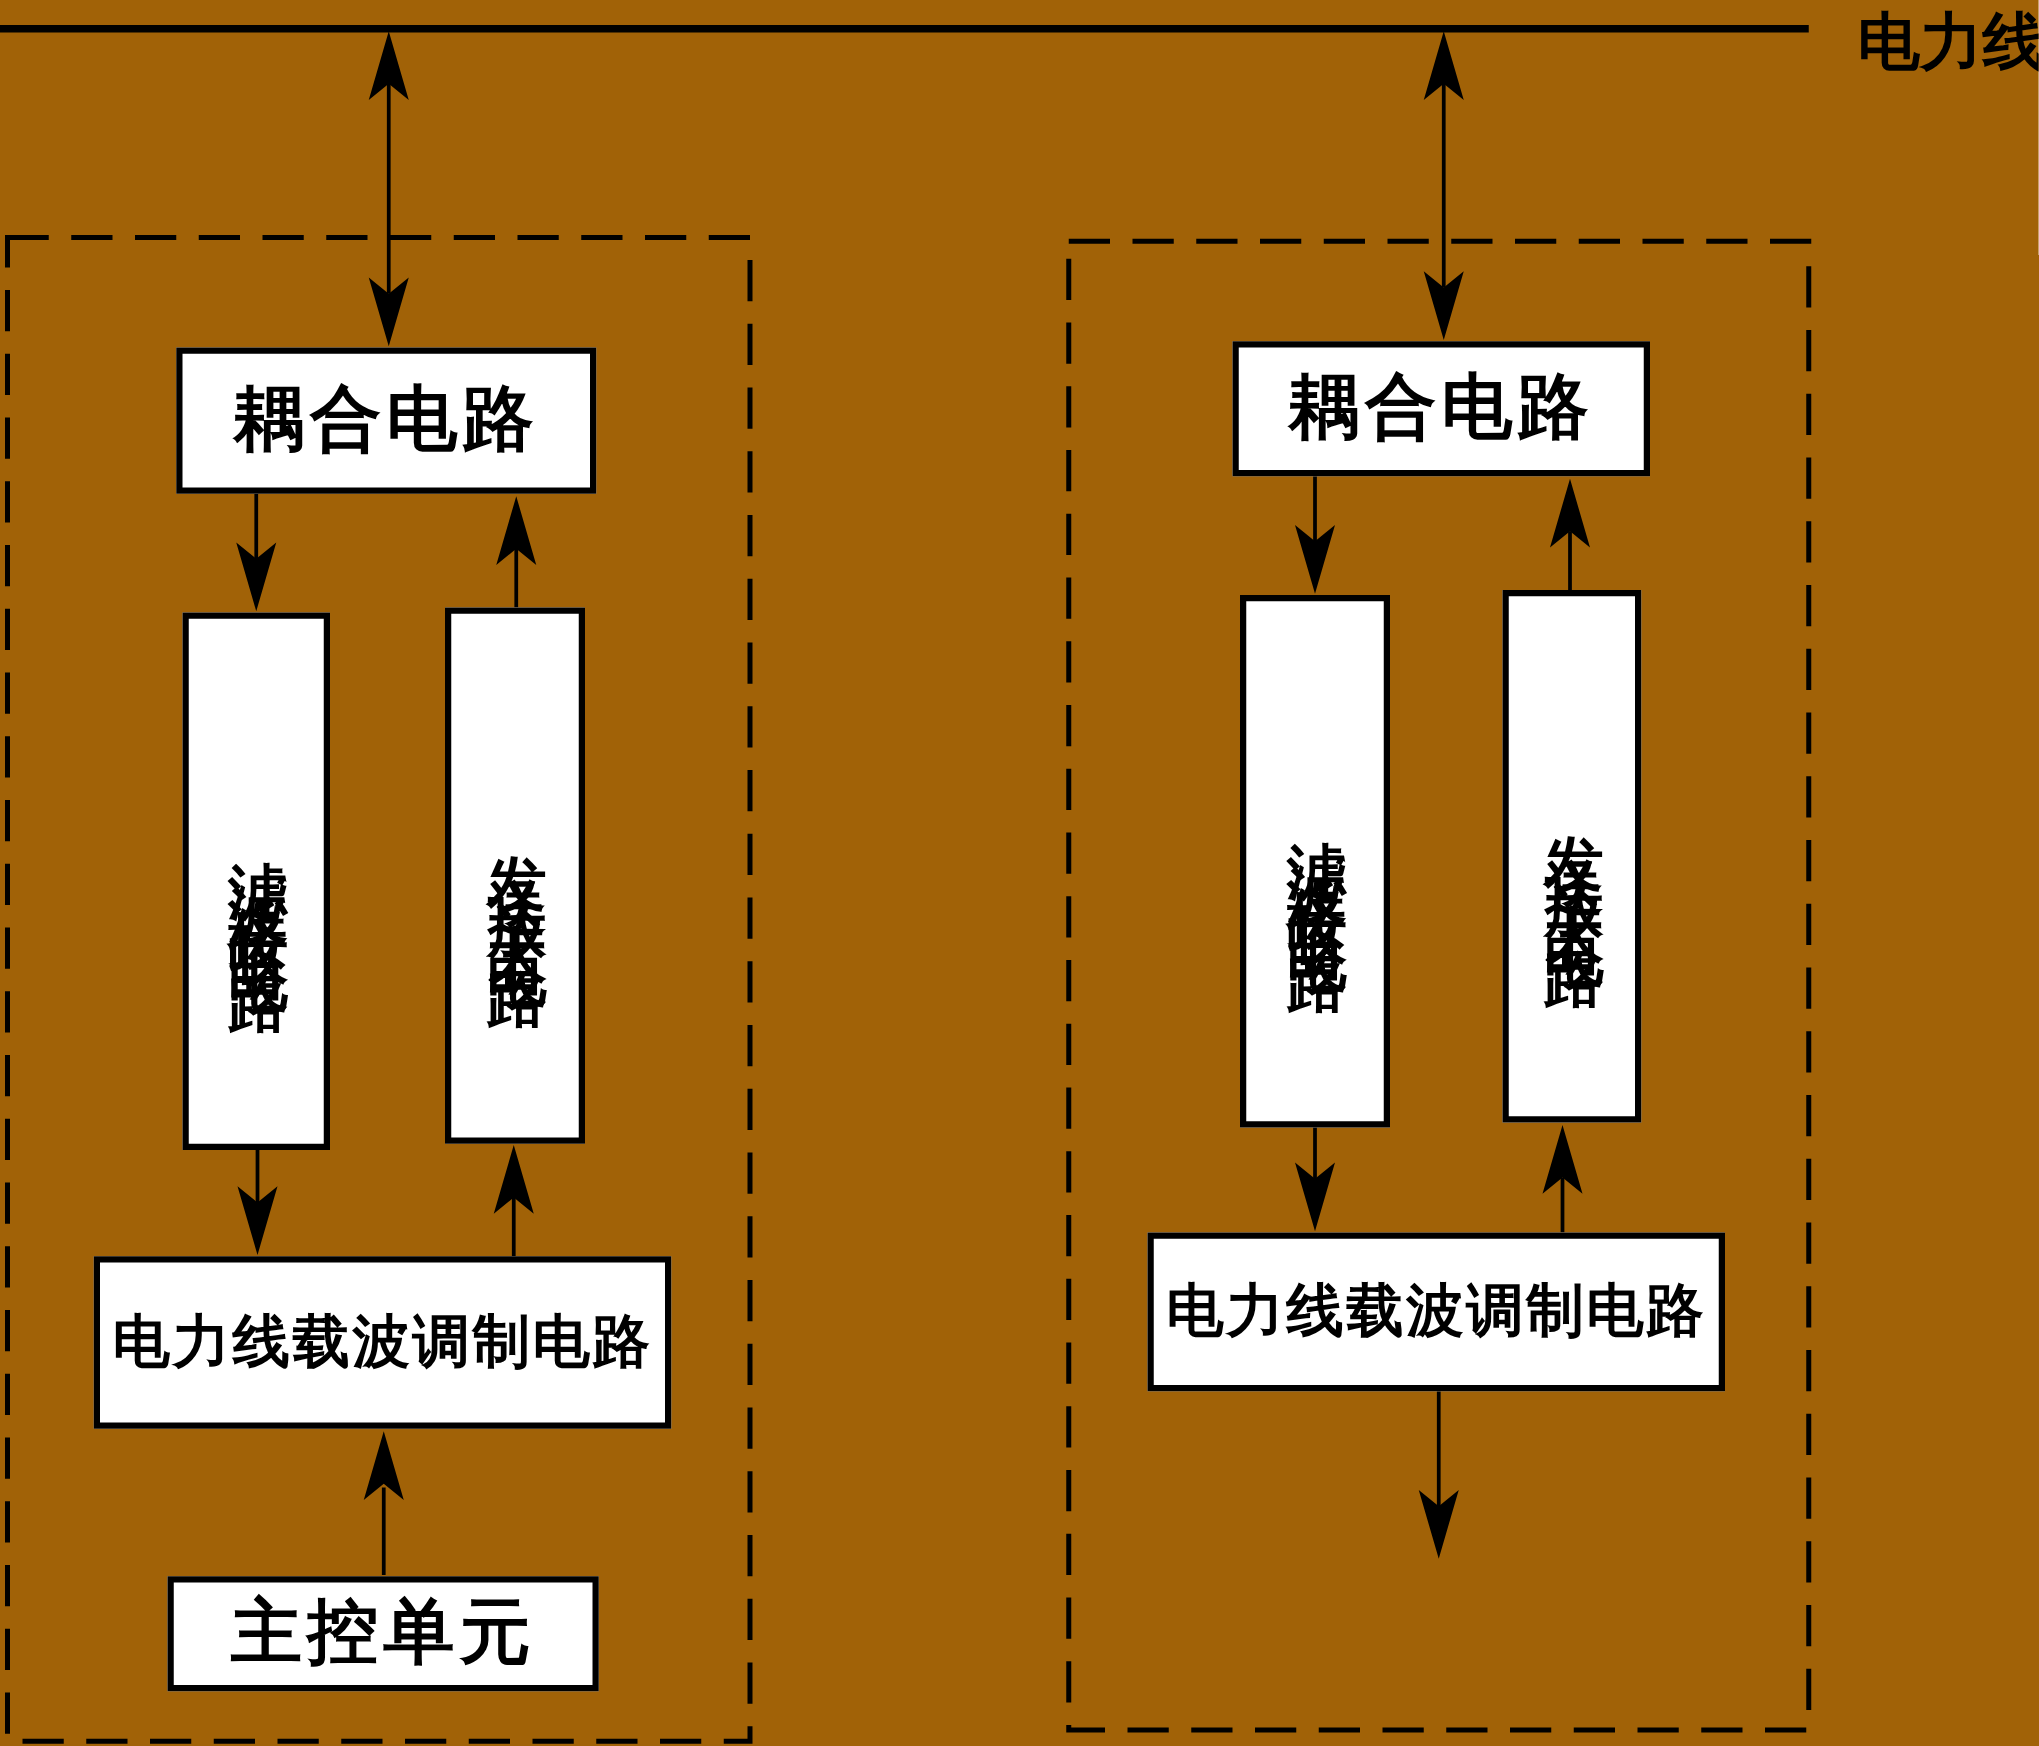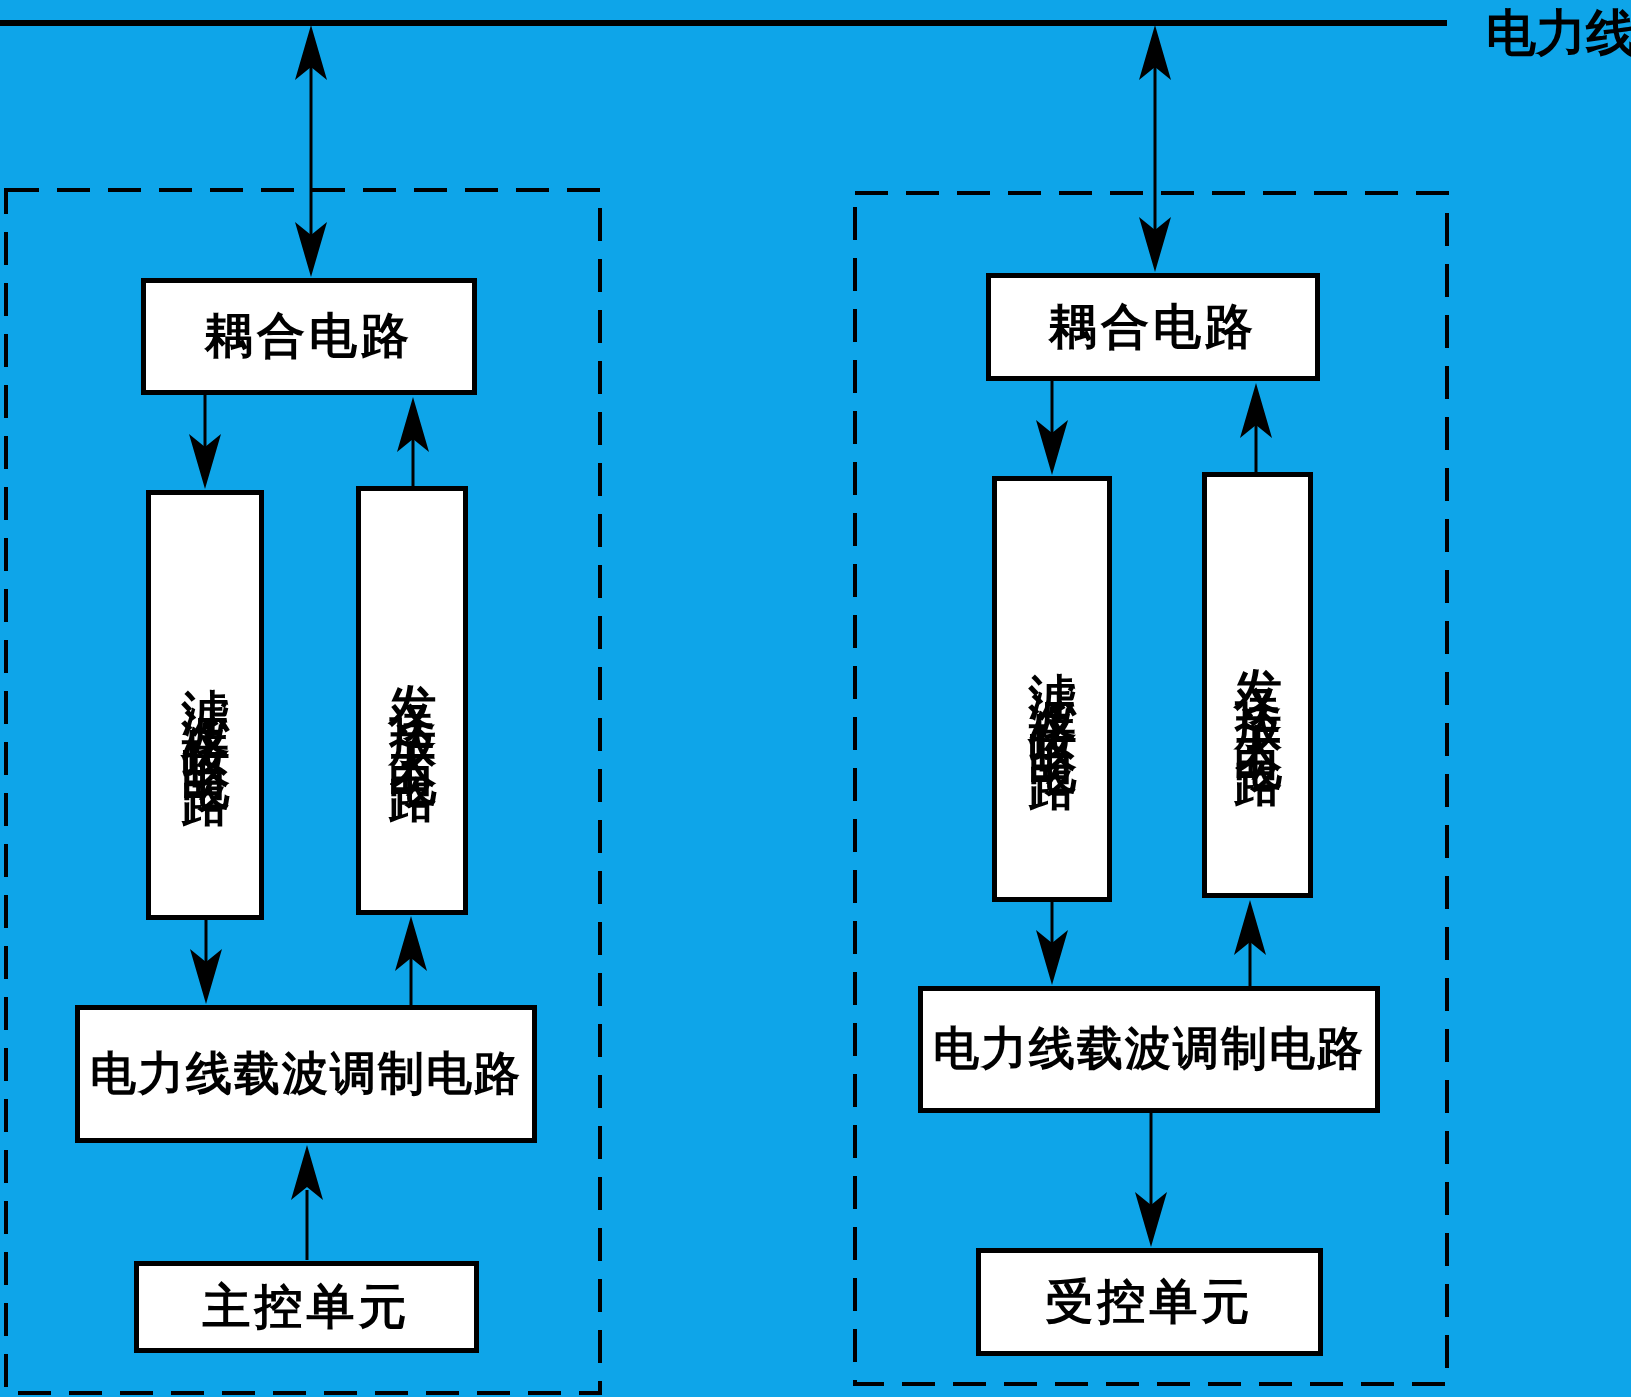--- a/index.html
+++ b/index.html
@@ -4,21 +4,21 @@
 <style>
   html, body {
     margin: 0;
     padding: 0;
     background: #ffffff;
   }
   #canvas {
     position: relative;
     width: 1631px;
     height: 1397px;
-    background: #0ea5e9;
+    background: #a16207;
     font-family: "Liberation Serif", "DejaVu Serif", serif;
     color: #000000;
     overflow: hidden;
   }
   #connector-layer {
     position: absolute;
     left: 0;
     top: 0;
     width: 1631px;
     height: 1397px;
@@ -30,21 +30,21 @@
     box-sizing: border-box;
     background: #ffffff;
     display: flex;
     align-items: center;
     justify-content: center;
     text-align: center;
     font-weight: bold;
     line-height: 1.1;
   }
   .box.h-text {
-    font-size: 48px;
+    font-size: 57px;
     letter-spacing: 4px;
   }
   .box.modulation-text {
     font-size: 46px;
     letter-spacing: 2px;
     text-align: center;
   }
   .box.v-text {
     font-size: 48px;
     writing-mode: vertical-rl;
@@ -149,15 +149,14 @@
   <div class="box h-text" style="left:134px; top:1261px; width:345px; height:92px;text-align:center;">主控单元</div>
 
   <div class="box h-text" style="left:986px; top:273px; width:334px; height:108px;">耦合电路</div>
 
   <div class="box v-text" style="left:992px; top:476px; width:120px; height:426px;">滤波接收电路</div>
 
   <div class="box v-text" style="left:1202px; top:472px; width:111px; height:426px;">发送放大电路</div>
 
   <div class="box modulation-text" style="left:918px; top:986px; width:462px; height:127px;">电力线载波调制电路</div>
 
-  <div class="box h-text" style="left:976px; top:1248px; width:347px; height:108px;">受控单元</div>
 
 </div>
 
 </body></html>

